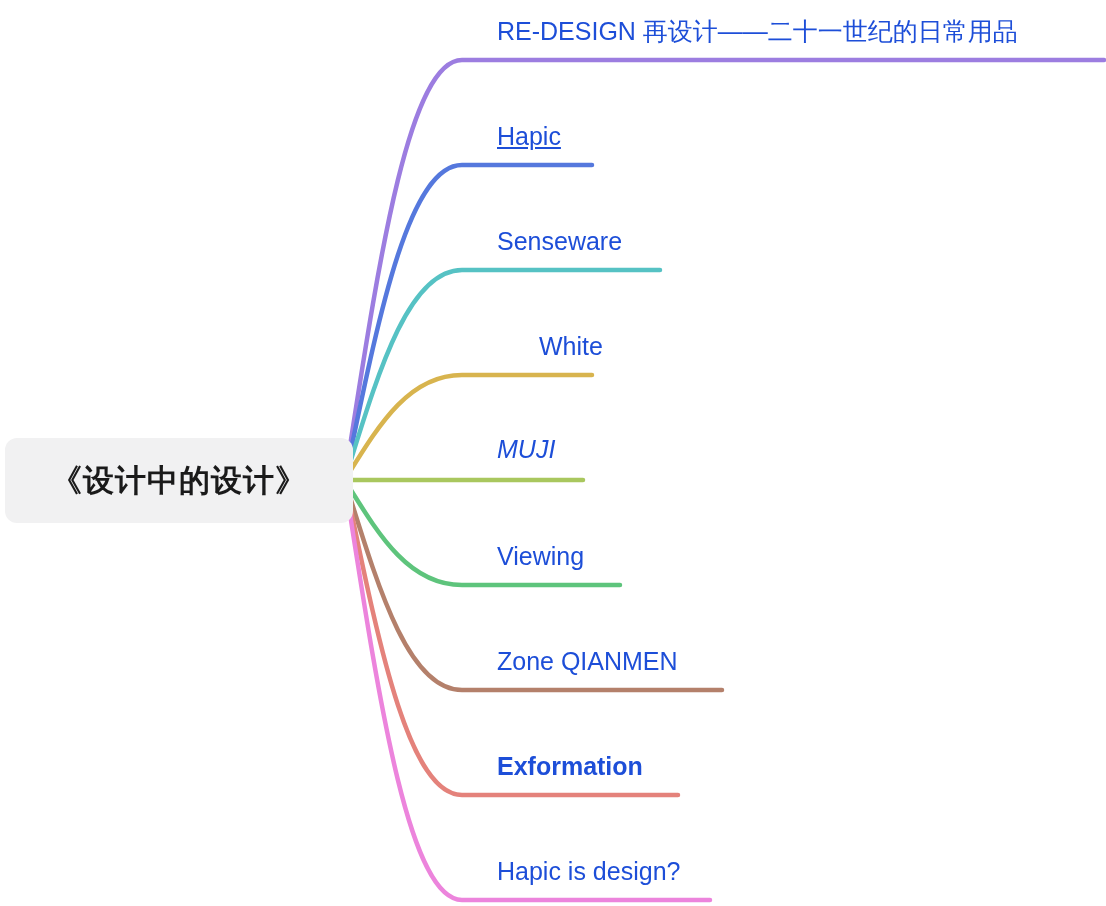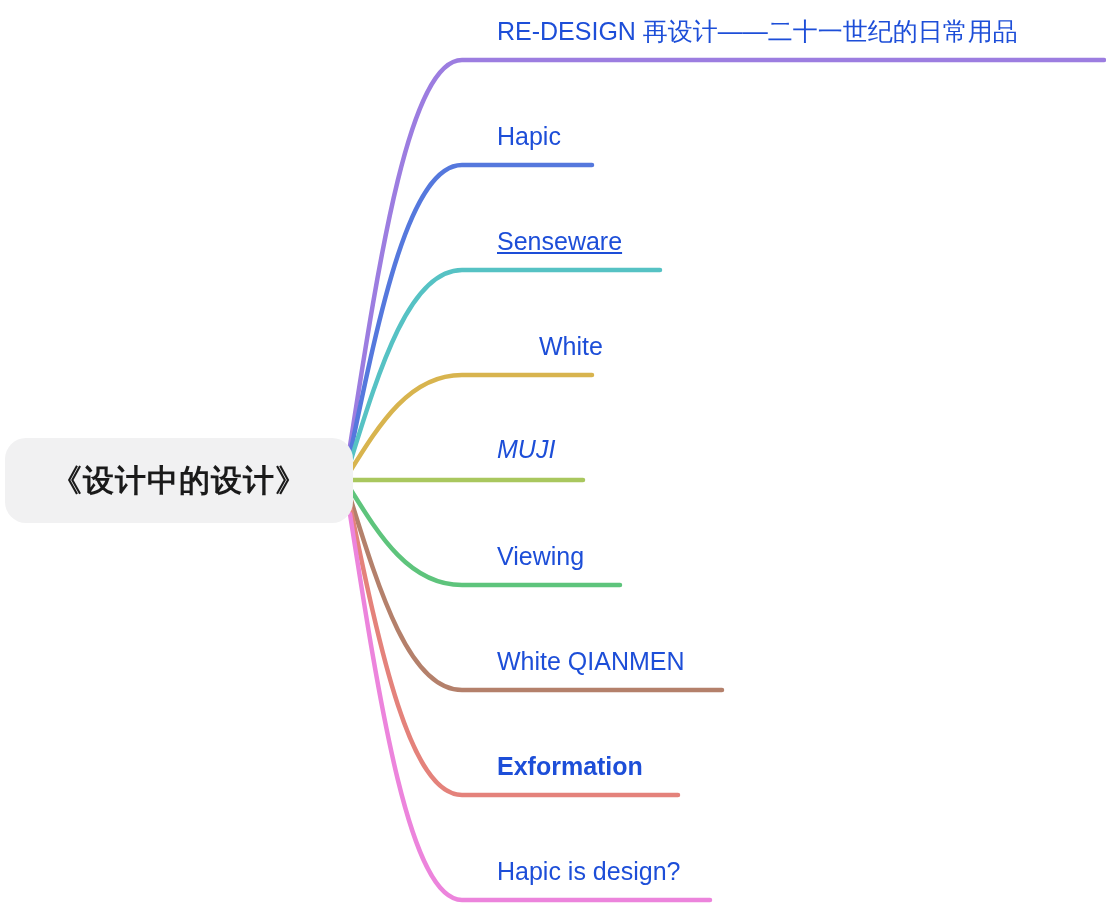--- a/index.html
+++ b/index.html
@@ -21,21 +21,21 @@
     top: 0;
     pointer-events: none;
   }
   .root-node {
     position: absolute;
     left: 5px;
     top: 438px;
     width: 348px;
     height: 85px;
     background: #f1f1f2;
-    border-radius: 21px;
+    border-radius: 12px;
     display: flex;
     align-items: center;
     justify-content: center;
     font-size: 31px;
     font-weight: 700;
     color: #1a1a1a;
     letter-spacing: 1px;
     box-sizing: border-box;
     cursor: default;
   }
@@ -66,22 +66,22 @@
       <path d="M 350 505.5 C 380 650.25, 410 795, 462 795 L 678 795" stroke="#e4827b" stroke-width="4.5" fill="none" stroke-linecap="round"></path>
       <path d="M 350 514 C 380 707, 410 900, 462 900 L 710 900" stroke="#ec84dc" stroke-width="4.5" fill="none" stroke-linecap="round"></path>
     </svg>
 
   <div class="root-node" style="background: rgb(241, 241, 242); color: rgb(26, 26, 26);">
     <span>《设计中的设计》</span>
   </div>
 
   <div id="labels">
       <div class="branch-label" style="top: 15px;">RE-DESIGN 再设计——二十一世纪的日常用品</div>
-      <div class="branch-label" style="top: 120px;">Hapic</div>
-      <div class="branch-label" style="top: 225px; text-decoration: underline;">Senseware</div>
+      <div class="branch-label" style="top: 120px; text-decoration: underline;">Hapic</div>
+      <div class="branch-label" style="top: 225px;">Senseware</div>
       <div class="branch-label" style="top: 330px; margin-left: 42px;">White</div>
       <div class="branch-label" style="top: 433px; font-style: italic;">MUJI</div>
       <div class="branch-label" style="top: 540px;">Viewing</div>
-      <div class="branch-label" style="top: 645px;">White QIANMEN</div>
+      <div class="branch-label" style="top: 645px;">Zone QIANMEN</div>
       <div class="branch-label" style="top: 750px; font-weight: bold;">Exformation</div>
       <div class="branch-label" style="top: 855px;">Hapic is design?</div>
     </div>
 </div>
 
 </body></html>

